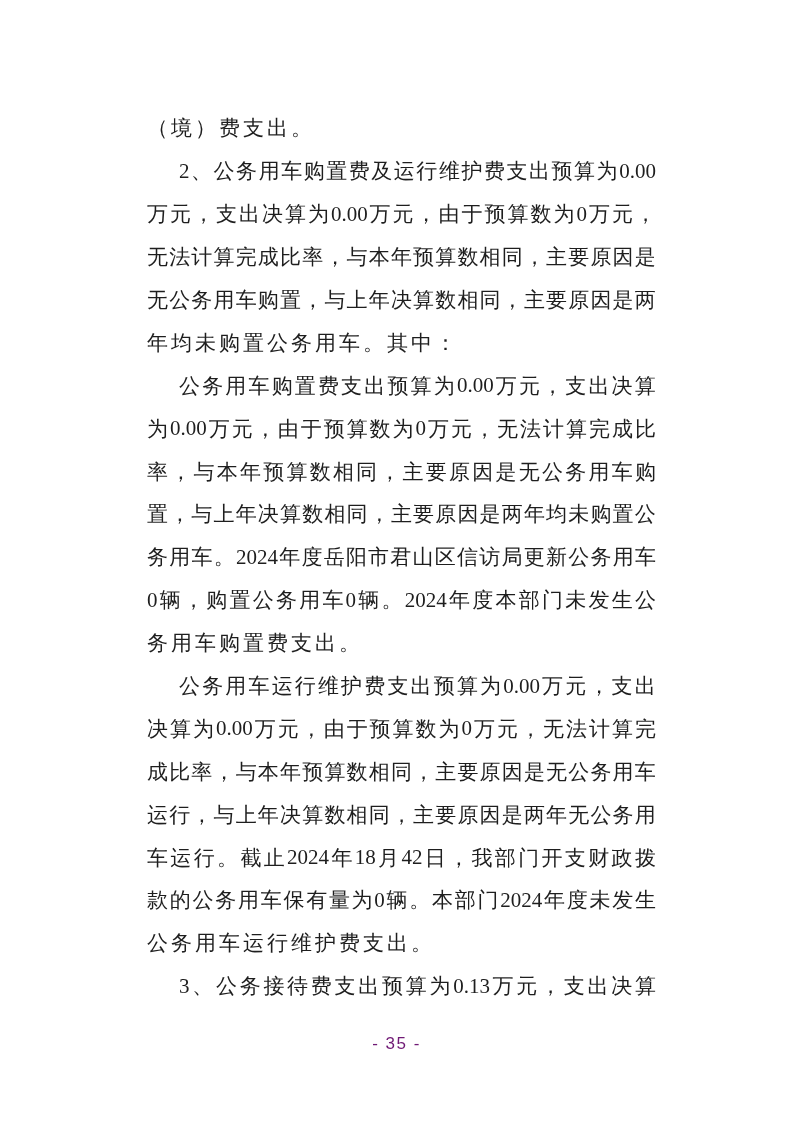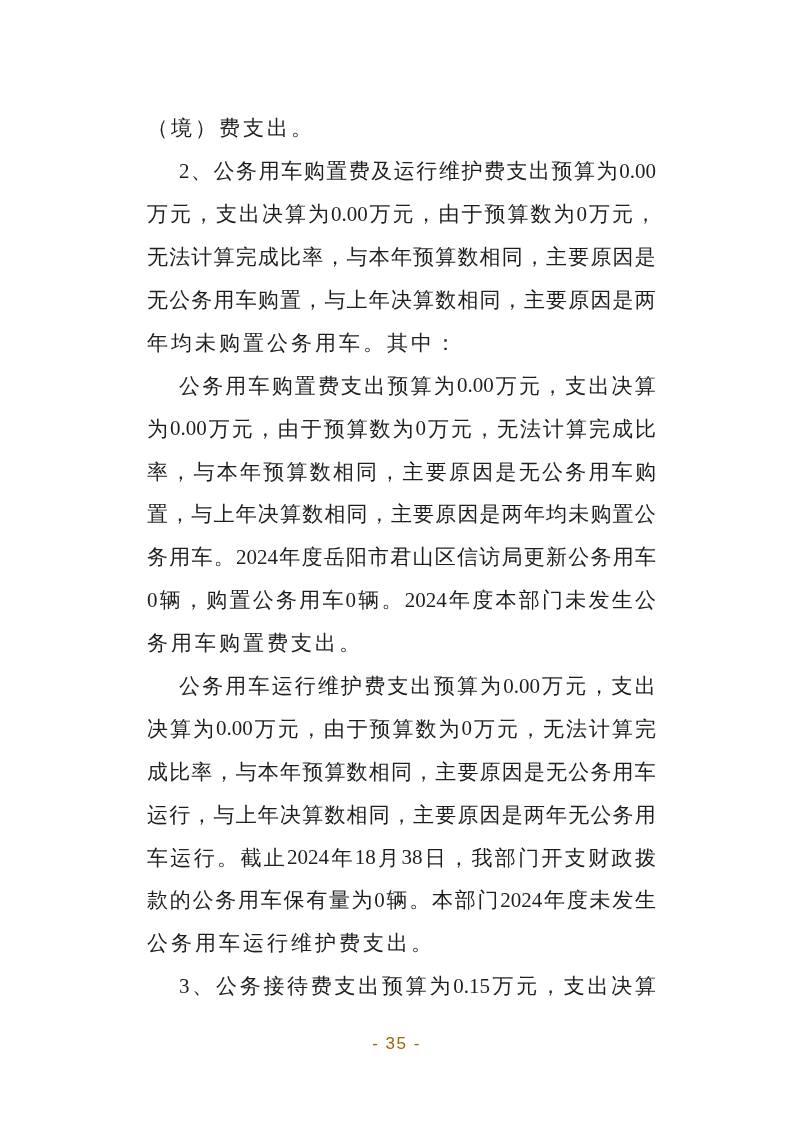--- a/index.html
+++ b/index.html
@@ -29,21 +29,21 @@
   .line.left    { justify-content: flex-start; gap: 3px; }
   .line.indent  { padding-left: 32px; }
   .tok { white-space: pre; display: inline-block; }
   .footer {
     position: absolute;
     left: 0;
     right: 0;
     top: 1034px;
     text-align: center;
     font-size: 17px;
-    color: #a16207;
+    color: #701a75;
     letter-spacing: 1.5px;
     font-family: "Liberation Sans", "DejaVu Sans", sans-serif;
   }
 </style>
 </head>
 <body>
 
 <div class="page">
   <div class="text-body">
       <div class="line left">
@@ -421,21 +421,21 @@
         <span class="tok">车</span>
         <span class="tok">运</span>
         <span class="tok">行</span>
         <span class="tok">。</span>
         <span class="tok">截</span>
         <span class="tok">止</span>
         <span class="tok">2024</span>
         <span class="tok">年</span>
         <span class="tok">18</span>
         <span class="tok">月</span>
-        <span class="tok">38</span>
+        <span class="tok">42</span>
         <span class="tok">日</span>
         <span class="tok">，</span>
         <span class="tok">我</span>
         <span class="tok">部</span>
         <span class="tok">门</span>
         <span class="tok">开</span>
         <span class="tok">支</span>
         <span class="tok">财</span>
         <span class="tok">政</span>
         <span class="tok">拨</span>
@@ -484,21 +484,21 @@
         <span class="tok">公</span>
         <span class="tok">务</span>
         <span class="tok">接</span>
         <span class="tok">待</span>
         <span class="tok">费</span>
         <span class="tok">支</span>
         <span class="tok">出</span>
         <span class="tok">预</span>
         <span class="tok">算</span>
         <span class="tok">为</span>
-        <span class="tok">0.15</span>
+        <span class="tok">0.13</span>
         <span class="tok">万</span>
         <span class="tok">元</span>
         <span class="tok">，</span>
         <span class="tok">支</span>
         <span class="tok">出</span>
         <span class="tok">决</span>
         <span class="tok">算</span>
       </div>
     </div>
   <div class="footer">- 35 -</div>

